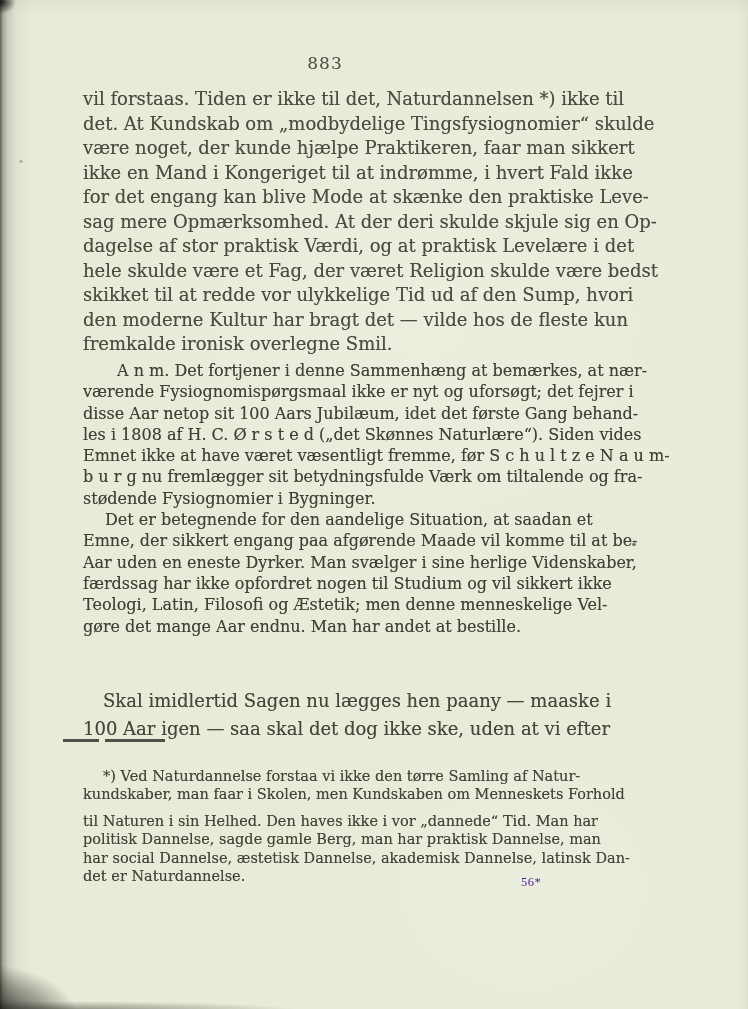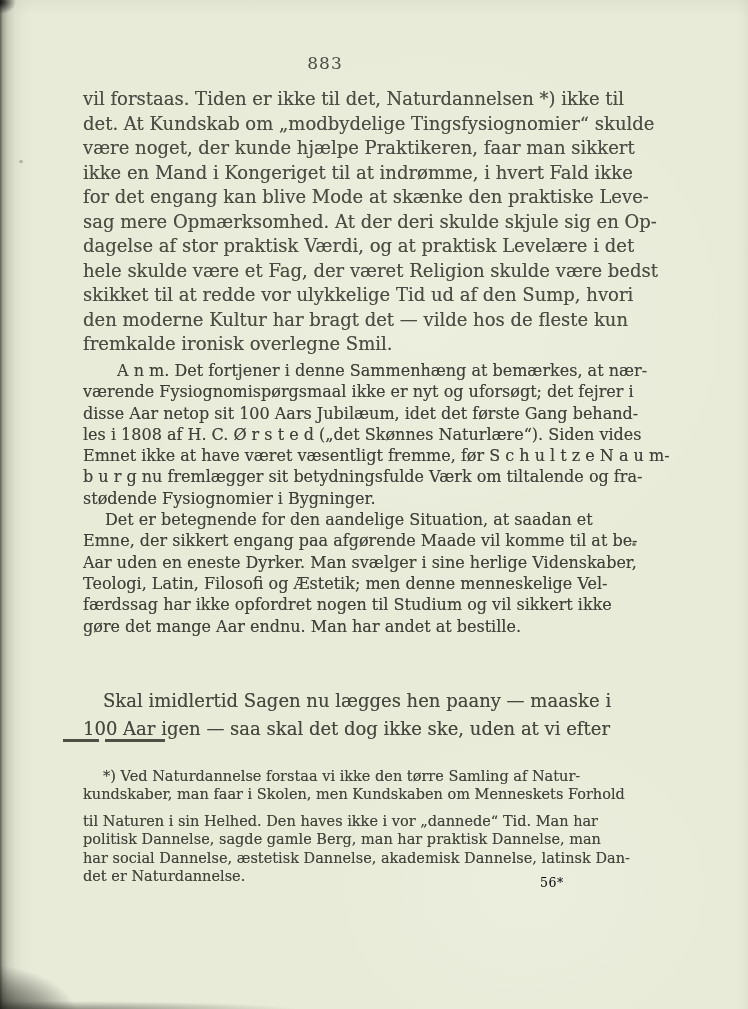--- a/index.html
+++ b/index.html
@@ -35,22 +35,22 @@
   .tline{text-shadow:0 0 0.5px rgba(70,71,60,0.55);}
   .para1{top:87px;font-size:18px;line-height:24.5px;color:#4b4c42;}
   .anm{top:360px;font-size:16px;line-height:21.3px;color:#3f4038;}
   .para2{top:687px;font-size:18px;line-height:27.5px;color:#45463c;}
   .fnote{top:767px;font-size:14.5px;line-height:18.4px;color:#42433a;}
   .fnrule{
     position:absolute;left:63px;top:739px;width:102px;height:2.5px;
     background:linear-gradient(90deg,#4e4f45 0 35%, rgba(0,0,0,0) 35% 41%, #4e4f45 41% 100%);
   }
   .sig{
-    position:absolute;left:540px;top:875px;
-    font-size:12.5px;letter-spacing:0.5px;color:#000000;
+    position:absolute;left:521px;top:875px;
+    font-size:12.5px;letter-spacing:0.5px;color:#4c1d95;font-family:Liberation Serif, serif;
   }
 </style>
 </head>
 <body>
 
 <div class="page">
   <div class="shading"></div>
   <div class="speck speck1"></div>
   <div class="speck speck2"></div>
 
@@ -74,22 +74,22 @@
       <div class="tline" style="padding-left: 34px; white-space: nowrap; word-spacing: 0px;">A n m. Det fortjener i denne Sammenhæng at bemærkes, at nær-</div>
       <div class="tline" style="white-space: nowrap; word-spacing: 0px;">værende Fysiognomispørgsmaal ikke er nyt og uforsøgt; det fejrer i</div>
       <div class="tline" style="white-space: nowrap; word-spacing: 0px;">disse Aar netop sit 100 Aars Jubilæum, idet det første Gang behand-</div>
       <div class="tline" style="white-space: nowrap; word-spacing: 0px;">les i 1808 af H. C. Ø r s t e d („det Skønnes Naturlære“). Siden vides</div>
       <div class="tline" style="white-space: nowrap; word-spacing: 0px;">Emnet ikke at have været væsentligt fremme, før S c h u l t z e N a u m-</div>
       <div class="tline" style="white-space: nowrap; word-spacing: 0px;">b u r g nu fremlægger sit betydningsfulde Værk om tiltalende og fra-</div>
       <div class="tline" style="white-space: nowrap;">stødende Fysiognomier i Bygninger.</div>
       <div class="tline" style="padding-left: 22px; white-space: nowrap; word-spacing: 0px;">Det er betegnende for den aandelige Situation, at saadan et</div>
       <div class="tline" style="white-space: nowrap; word-spacing: 0px;">Emne, der sikkert engang paa afgørende Maade vil komme til at be-</div>
       <div class="tline" style="white-space: nowrap; word-spacing: 0px;">Aar uden en eneste Dyrker. Man svælger i sine herlige Videnskaber,</div>
+      <div class="tline" style="white-space: nowrap; word-spacing: 0px;">færdssag har ikke opfordret nogen til Studium og vil sikkert ikke</div>
       <div class="tline" style="white-space: nowrap; word-spacing: 0px;">Teologi, Latin, Filosofi og Æstetik; men denne menneskelige Vel-</div>
-      <div class="tline" style="white-space: nowrap; word-spacing: 0px;">færdssag har ikke opfordret nogen til Studium og vil sikkert ikke</div>
       <div class="tline" style="white-space: nowrap;">gøre det mange Aar endnu. Man har andet at bestille.</div>
     </div>
 
   <div class="tblock para2">
       <div class="tline" style="padding-left: 20px; white-space: nowrap; word-spacing: 0px;">Skal imidlertid Sagen nu lægges hen paany — maaske i</div>
       <div class="tline" style="white-space: nowrap; word-spacing: 0px;">100 Aar igen — saa skal det dog ikke ske, uden at vi efter</div>
     </div>
 
   <div class="fnrule"></div>
 

